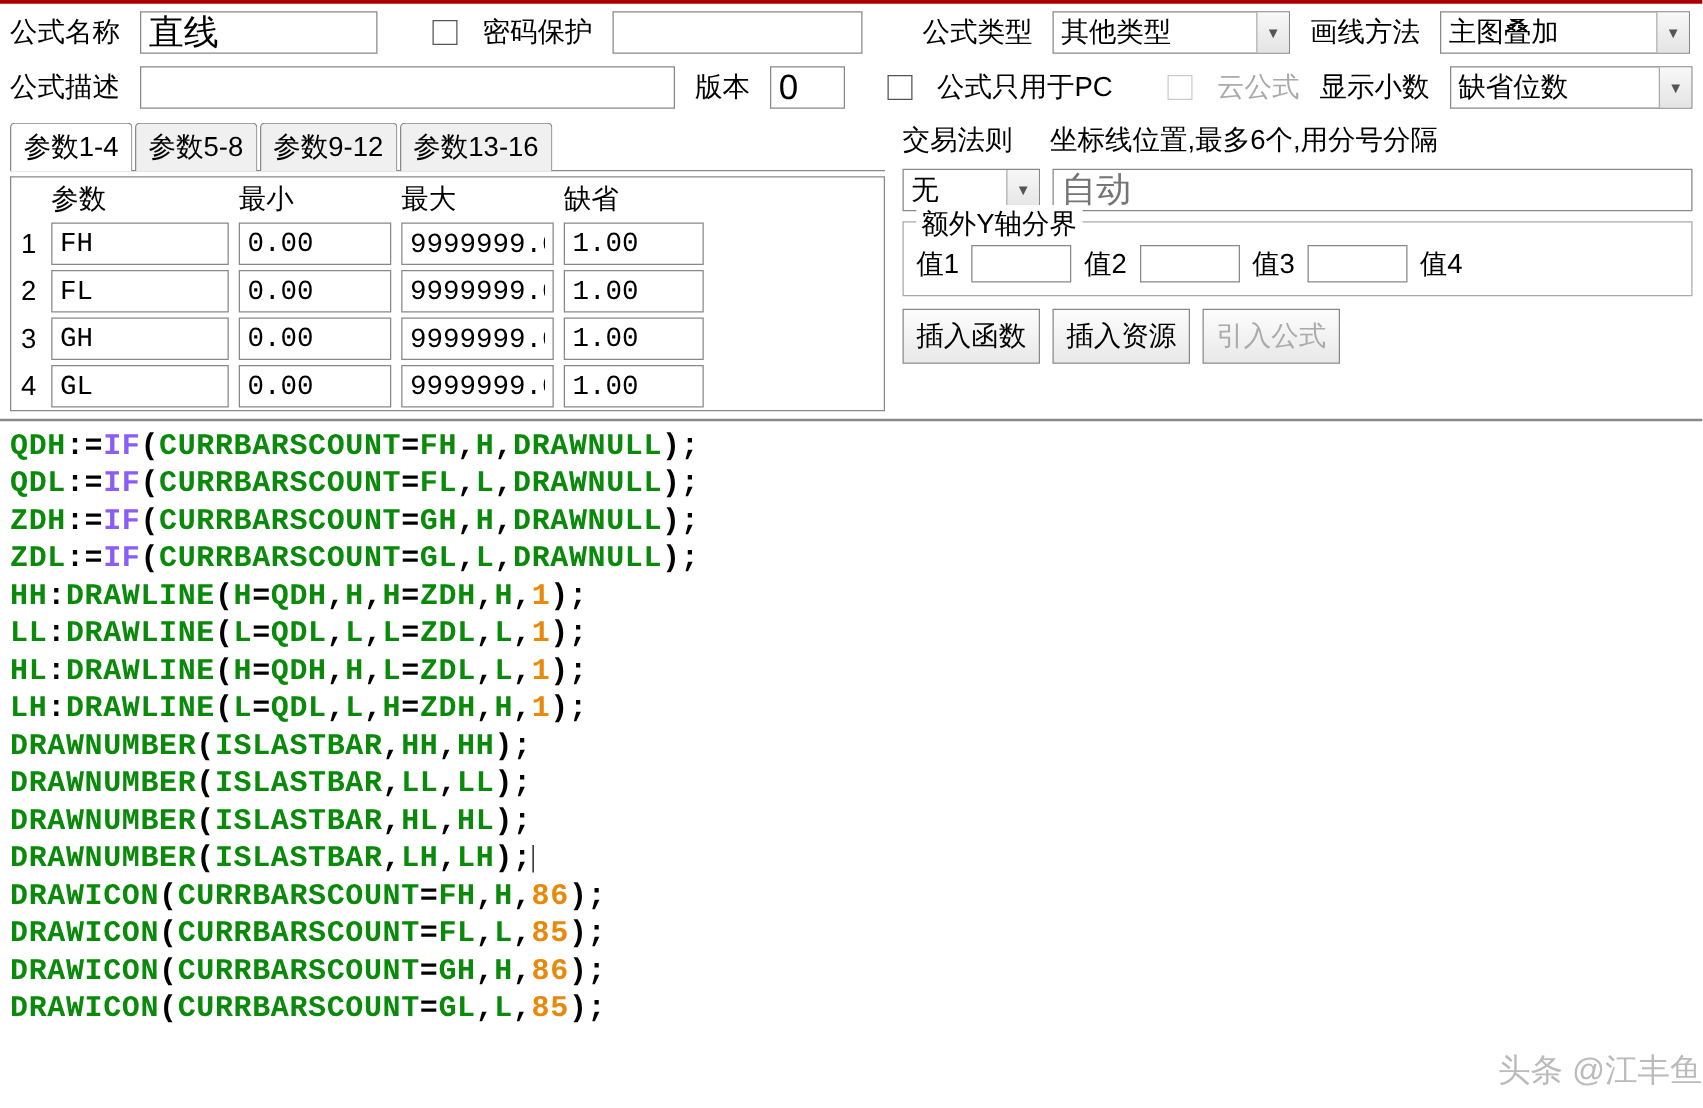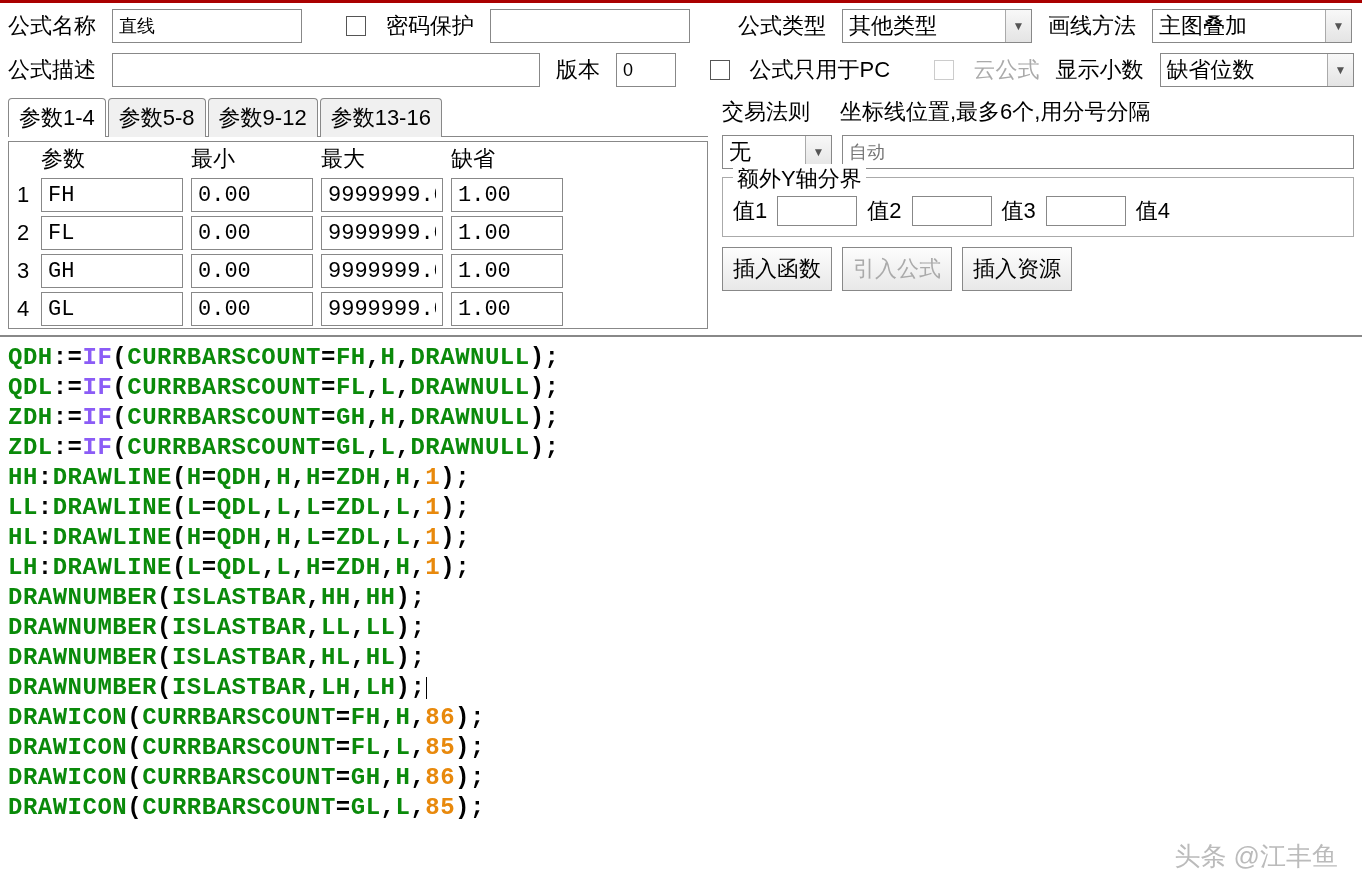--- a/index.html
+++ b/index.html
@@ -25,21 +25,21 @@
   align-items: center;
   gap: 16px;
   margin-bottom: 10px;
 }
 .label { font-size: 22px; color: #000; white-space: nowrap; }
 .text-input {
   border: 1px solid #888;
   background: #fff;
   height: 34px;
   padding: 2px 6px;
-  font-size: 18px;
+  font-size: 28px;
   font-family: inherit;
 }
 .checkbox-box {
   width: 20px; height: 20px; border: 1px solid #555; display: inline-block;
   margin: 0 4px 0 28px;
   vertical-align: middle;
 }
 .combo {
   position: relative;
   display: inline-flex;
@@ -122,21 +122,21 @@
   line-height: 30px;
   white-space: pre;
   letter-spacing: 0.5px;
 }
 .k-var { color: #0a8a0a; }
 .k-fn { color: #8b5cf6; }
 .k-punct { color: #000; }
 .k-num { color: #e8890c; }
 .watermark {
   position: absolute;
-  bottom: 12px; right: 24px;
+  bottom: 12px; right: 0;
   color: #bbb; font-size: 26px;
   font-family: "Microsoft YaHei", sans-serif;
 }
 .cursor-bar { display:inline-block; width:1px; height:22px; background:#000; vertical-align:middle; margin-left:1px;}
 </style>
 </head>
 <body>
 
 <div class="top-red-bar"></div>
 
@@ -246,22 +246,22 @@
           <input class="small-input" style="">
           <span class="label">值2</span>
           <input class="small-input" style="">
           <span class="label">值3</span>
           <input class="small-input" style="">
           <span class="label">值4</span>
         </div>
       </div>
       <div class="right-row">
         <button class="btn">插入函数</button>
+        <button class="btn">插入资源</button>
         <button class="btn disabled">引入公式</button>
-        <button class="btn">插入资源</button>
       </div>
     </div>
   </div>
 </div>
 
 <div class="code-area" id="code-area"><div><span class="k-var">QDH</span><span class="k-punct">:=</span><span class="k-fn">IF</span><span class="k-punct">(</span><span class="k-var">CURRBARSCOUNT</span><span class="k-punct">=</span><span class="k-var">FH</span><span class="k-punct">,</span><span class="k-var">H</span><span class="k-punct">,</span><span class="k-var">DRAWNULL</span><span class="k-punct">);</span></div><div><span class="k-var">QDL</span><span class="k-punct">:=</span><span class="k-fn">IF</span><span class="k-punct">(</span><span class="k-var">CURRBARSCOUNT</span><span class="k-punct">=</span><span class="k-var">FL</span><span class="k-punct">,</span><span class="k-var">L</span><span class="k-punct">,</span><span class="k-var">DRAWNULL</span><span class="k-punct">);</span></div><div><span class="k-var">ZDH</span><span class="k-punct">:=</span><span class="k-fn">IF</span><span class="k-punct">(</span><span class="k-var">CURRBARSCOUNT</span><span class="k-punct">=</span><span class="k-var">GH</span><span class="k-punct">,</span><span class="k-var">H</span><span class="k-punct">,</span><span class="k-var">DRAWNULL</span><span class="k-punct">);</span></div><div><span class="k-var">ZDL</span><span class="k-punct">:=</span><span class="k-fn">IF</span><span class="k-punct">(</span><span class="k-var">CURRBARSCOUNT</span><span class="k-punct">=</span><span class="k-var">GL</span><span class="k-punct">,</span><span class="k-var">L</span><span class="k-punct">,</span><span class="k-var">DRAWNULL</span><span class="k-punct">);</span></div><div><span class="k-var">HH</span><span class="k-punct">:</span><span class="k-var">DRAWLINE</span><span class="k-punct">(</span><span class="k-var">H</span><span class="k-punct">=</span><span class="k-var">QDH</span><span class="k-punct">,</span><span class="k-var">H</span><span class="k-punct">,</span><span class="k-var">H</span><span class="k-punct">=</span><span class="k-var">ZDH</span><span class="k-punct">,</span><span class="k-var">H</span><span class="k-punct">,</span><span class="k-num">1</span><span class="k-punct">);</span></div><div><span class="k-var">LL</span><span class="k-punct">:</span><span class="k-var">DRAWLINE</span><span class="k-punct">(</span><span class="k-var">L</span><span class="k-punct">=</span><span class="k-var">QDL</span><span class="k-punct">,</span><span class="k-var">L</span><span class="k-punct">,</span><span class="k-var">L</span><span class="k-punct">=</span><span class="k-var">ZDL</span><span class="k-punct">,</span><span class="k-var">L</span><span class="k-punct">,</span><span class="k-num">1</span><span class="k-punct">);</span></div><div><span class="k-var">HL</span><span class="k-punct">:</span><span class="k-var">DRAWLINE</span><span class="k-punct">(</span><span class="k-var">H</span><span class="k-punct">=</span><span class="k-var">QDH</span><span class="k-punct">,</span><span class="k-var">H</span><span class="k-punct">,</span><span class="k-var">L</span><span class="k-punct">=</span><span class="k-var">ZDL</span><span class="k-punct">,</span><span class="k-var">L</span><span class="k-punct">,</span><span class="k-num">1</span><span class="k-punct">);</span></div><div><span class="k-var">LH</span><span class="k-punct">:</span><span class="k-var">DRAWLINE</span><span class="k-punct">(</span><span class="k-var">L</span><span class="k-punct">=</span><span class="k-var">QDL</span><span class="k-punct">,</span><span class="k-var">L</span><span class="k-punct">,</span><span class="k-var">H</span><span class="k-punct">=</span><span class="k-var">ZDH</span><span class="k-punct">,</span><span class="k-var">H</span><span class="k-punct">,</span><span class="k-num">1</span><span class="k-punct">);</span></div><div><span class="k-var">DRAWNUMBER</span><span class="k-punct">(</span><span class="k-var">ISLASTBAR</span><span class="k-punct">,</span><span class="k-var">HH</span><span class="k-punct">,</span><span class="k-var">HH</span><span class="k-punct">);</span></div><div><span class="k-var">DRAWNUMBER</span><span class="k-punct">(</span><span class="k-var">ISLASTBAR</span><span class="k-punct">,</span><span class="k-var">LL</span><span class="k-punct">,</span><span class="k-var">LL</span><span class="k-punct">);</span></div><div><span class="k-var">DRAWNUMBER</span><span class="k-punct">(</span><span class="k-var">ISLASTBAR</span><span class="k-punct">,</span><span class="k-var">HL</span><span class="k-punct">,</span><span class="k-var">HL</span><span class="k-punct">);</span></div><div><span class="k-var">DRAWNUMBER</span><span class="k-punct">(</span><span class="k-var">ISLASTBAR</span><span class="k-punct">,</span><span class="k-var">LH</span><span class="k-punct">,</span><span class="k-var">LH</span><span class="k-punct">);</span><span class="cursor-bar"></span></div><div><span class="k-var">DRAWICON</span><span class="k-punct">(</span><span class="k-var">CURRBARSCOUNT</span><span class="k-punct">=</span><span class="k-var">FH</span><span class="k-punct">,</span><span class="k-var">H</span><span class="k-punct">,</span><span class="k-num">86</span><span class="k-punct">);</span></div><div><span class="k-var">DRAWICON</span><span class="k-punct">(</span><span class="k-var">CURRBARSCOUNT</span><span class="k-punct">=</span><span class="k-var">FL</span><span class="k-punct">,</span><span class="k-var">L</span><span class="k-punct">,</span><span class="k-num">85</span><span class="k-punct">);</span></div><div><span class="k-var">DRAWICON</span><span class="k-punct">(</span><span class="k-var">CURRBARSCOUNT</span><span class="k-punct">=</span><span class="k-var">GH</span><span class="k-punct">,</span><span class="k-var">H</span><span class="k-punct">,</span><span class="k-num">86</span><span class="k-punct">);</span></div><div><span class="k-var">DRAWICON</span><span class="k-punct">(</span><span class="k-var">CURRBARSCOUNT</span><span class="k-punct">=</span><span class="k-var">GL</span><span class="k-punct">,</span><span class="k-var">L</span><span class="k-punct">,</span><span class="k-num">85</span><span class="k-punct">);</span></div></div>
 
 <div class="watermark">头条 @江丰鱼</div>
 
 </body></html>

